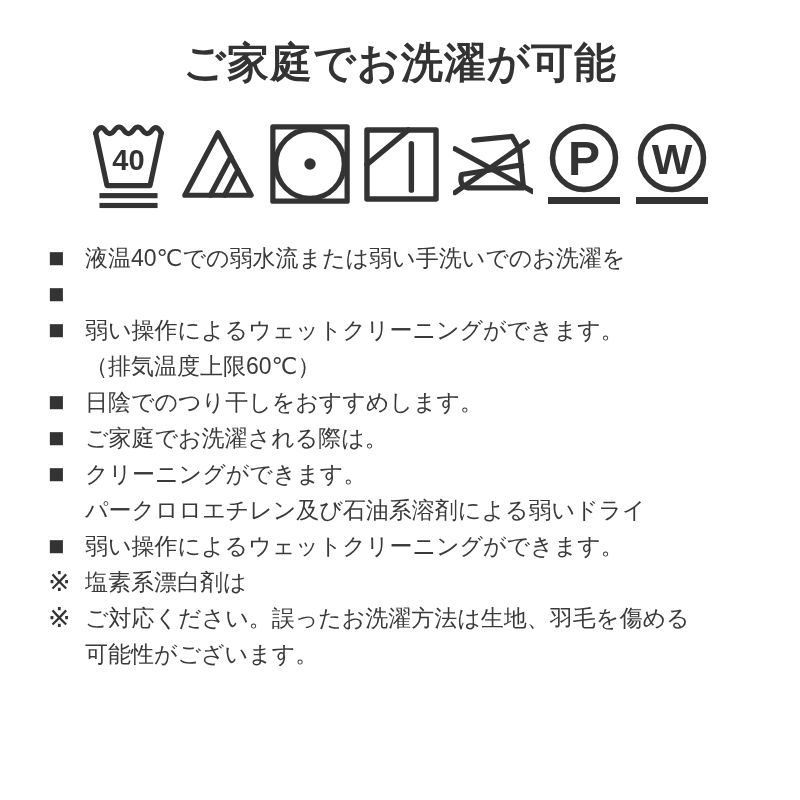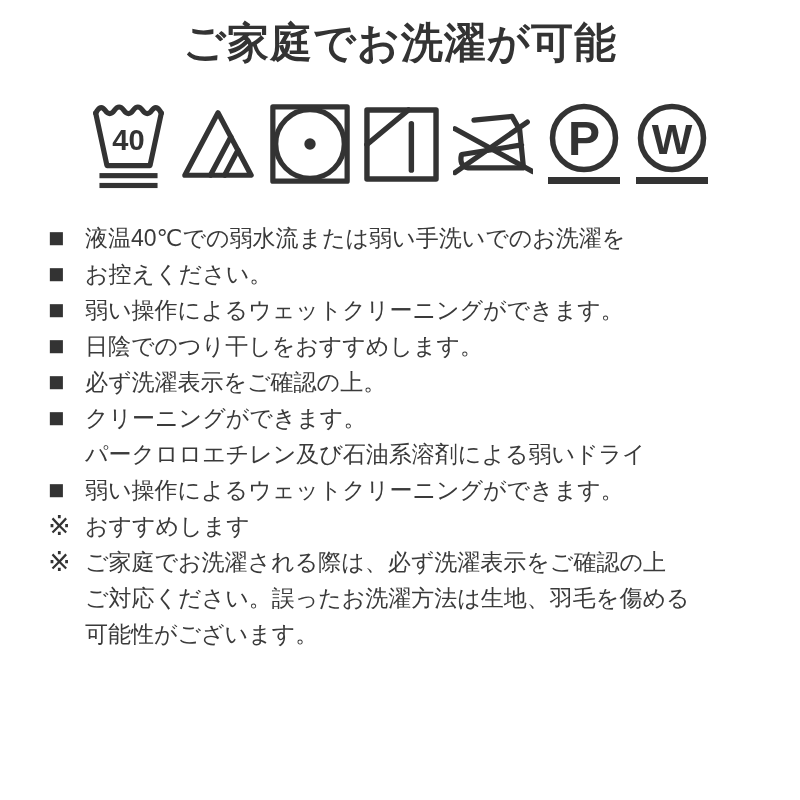--- a/index.html
+++ b/index.html
@@ -11,21 +11,21 @@
     position: relative;
     width: 800px;
     height: 800px;
     background: #ffffff;
     overflow: hidden;
     font-family: "Liberation Sans", "DejaVu Sans", sans-serif;
     color: #333333;
   }
   .title {
     margin: 0;
-    padding-top: 19px;
+    padding-top: 39px;
     text-align: center;
     font-family: "Liberation Serif", "DejaVu Serif", serif;
     font-size: 42px;
     font-weight: 600;
     letter-spacing: 1px;
     color: #333333;
     line-height: 48px;
   }
   .symbols-row {
     display: flex;
@@ -139,42 +139,42 @@
     <div class="item">
       <div class="marker">■</div>
       <div class="lines">
           <div class="line">液温40℃での弱水流または弱い手洗いでのお洗濯を</div>
         </div>
     </div>
 
     <div class="item">
       <div class="marker">■</div>
       <div class="lines">
-          <div class="line">お控えください。</div>
         </div>
     </div>
 
     <div class="item">
       <div class="marker">■</div>
       <div class="lines">
           <div class="line">弱い操作によるウェットクリーニングができます。</div>
+          <div class="line">（排気温度上限60℃）</div>
         </div>
     </div>
 
     <div class="item">
       <div class="marker">■</div>
       <div class="lines">
           <div class="line">日陰でのつり干しをおすすめします。</div>
         </div>
     </div>
 
     <div class="item">
       <div class="marker">■</div>
       <div class="lines">
-          <div class="line">必ず洗濯表示をご確認の上。</div>
+          <div class="line">ご家庭でお洗濯される際は。</div>
         </div>
     </div>
 
     <div class="item">
       <div class="marker">■</div>
       <div class="lines">
           <div class="line">クリーニングができます。</div>
           <div class="line">パークロロエチレン及び石油系溶剤による弱いドライ</div>
         </div>
     </div>
@@ -182,27 +182,26 @@
     <div class="item">
       <div class="marker">■</div>
       <div class="lines">
           <div class="line">弱い操作によるウェットクリーニングができます。</div>
         </div>
     </div>
 
     <div class="item">
       <div class="marker">※</div>
       <div class="lines">
-          <div class="line">おすすめします</div>
+          <div class="line">塩素系漂白剤は</div>
         </div>
     </div>
 
     <div class="item">
       <div class="marker">※</div>
       <div class="lines">
-          <div class="line">ご家庭でお洗濯される際は、必ず洗濯表示をご確認の上</div>
           <div class="line">ご対応ください。誤ったお洗濯方法は生地、羽毛を傷める</div>
           <div class="line">可能性がございます。</div>
         </div>
     </div>
   </div>
 
 </div>
 
 </body></html>

